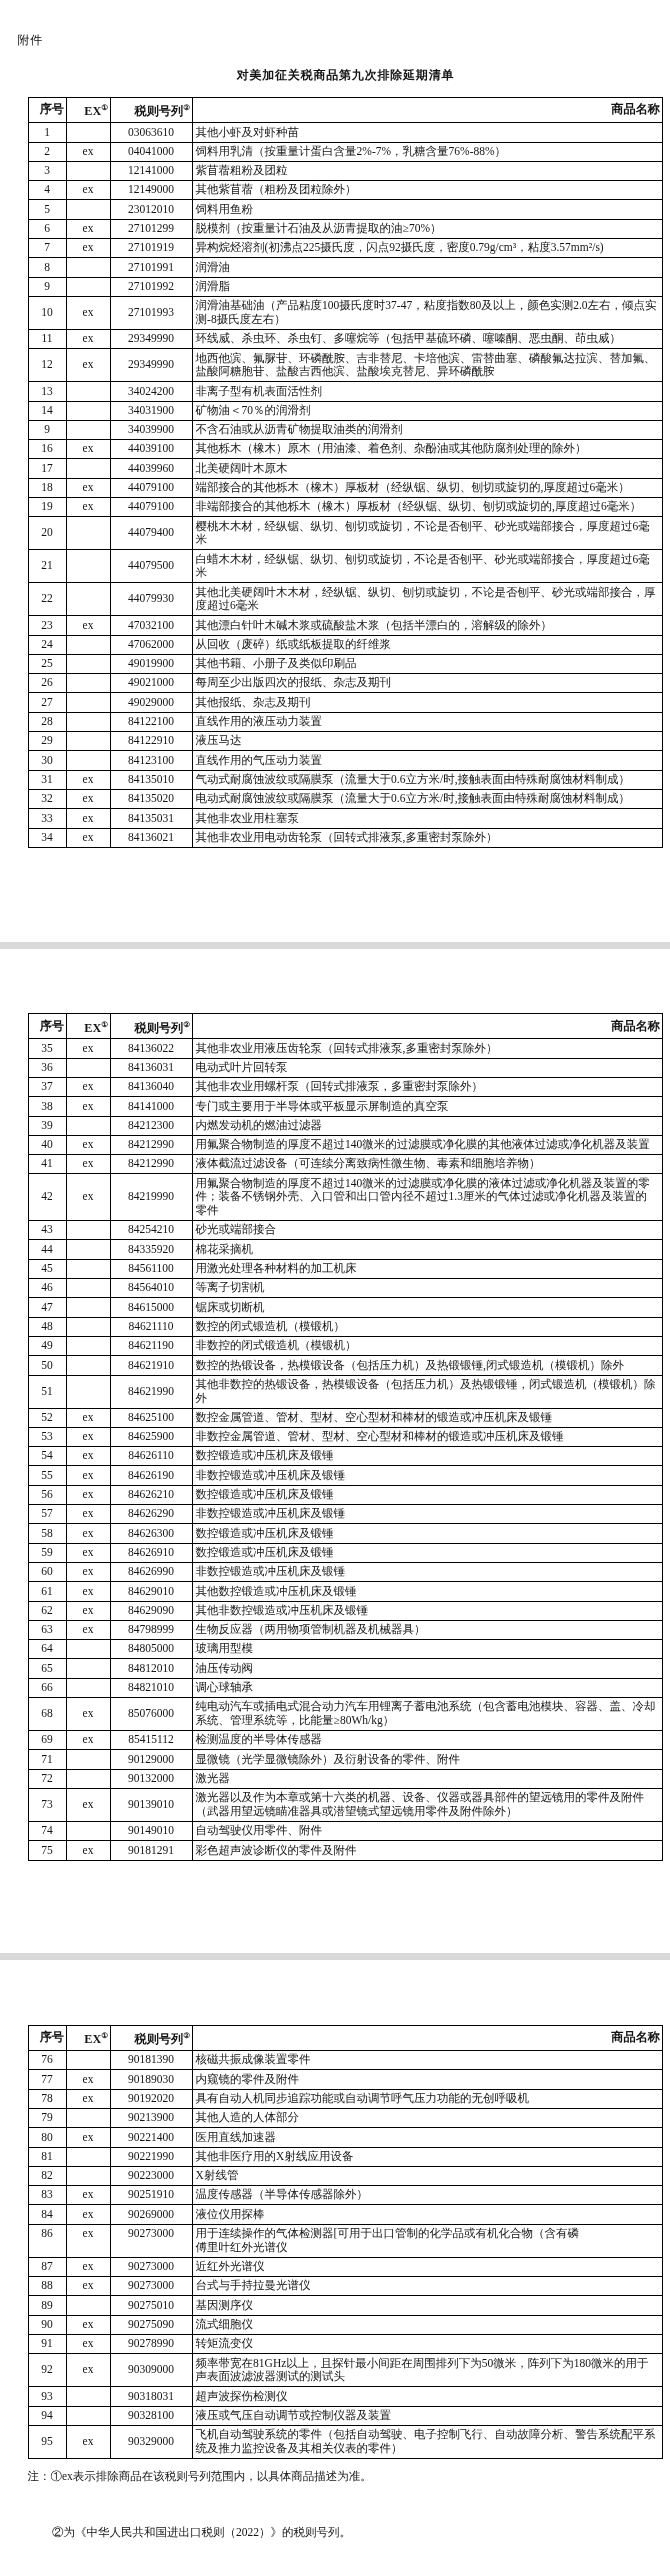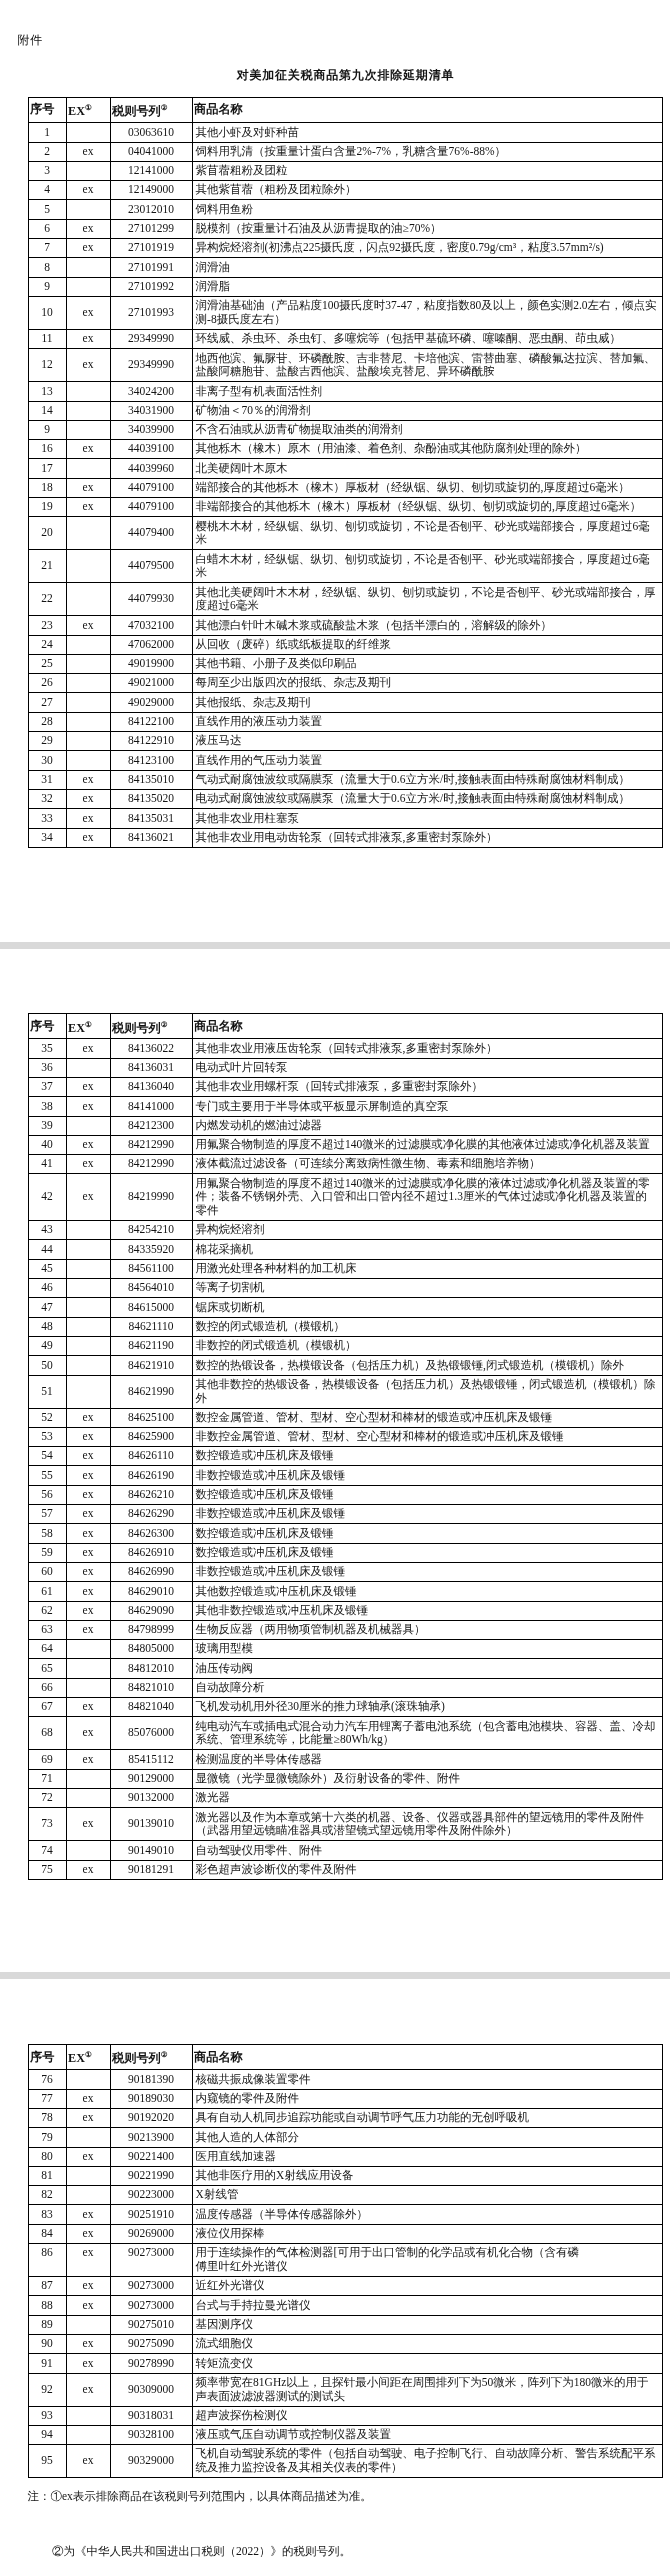--- a/index.html
+++ b/index.html
@@ -14,21 +14,21 @@
     border-collapse:collapse;table-layout:fixed;width:635px;
     border:1.5px solid #000;
   }
   table.t1{margin-top:13px;}
   table.t2{margin-top:64px;}
   table.t3{margin-top:65px;}
   .list th,.list td{
     border:0.8px solid #000;font-size:11.5px;line-height:13.7px;
     padding:2.3px 1.5px;vertical-align:middle;word-break:break-all;
   }
-  .list th{font-size:12.2px;font-weight:bold;text-align:left;height:17px;padding:3.1px 1.5px;}
+  .list th{font-size:12.2px;font-weight:bold;text-align:right;height:17px;padding:3.1px 1.5px;}
   .list th sup{font-size:7.6px;}
   td.c{text-align:center;}
   td.name{text-align:left;padding-left:3.1px;padding-right:3.1px;white-space:pre-line;}
   tr.vbottom td.c{vertical-align:bottom;padding-bottom:16px;}
   .band{height:7.6px;background:#d9d9d9;margin-left:-27.5px;margin-right:-7.6px;}
   .band1{margin-top:94px;}
   .band2{margin-top:92px;}
   .notes{font-size:11.5px;line-height:15.3px;margin-top:10.7px;}
   .notes .l2{padding-left:24.4px;margin-top:40px;}
 </style>
@@ -327,21 +327,21 @@
         <tr>
           <td class="c">42</td>
           <td class="c">ex</td>
           <td class="c">84219990</td>
           <td class="name">用氟聚合物制造的厚度不超过140微米的过滤膜或净化膜的液体过滤或净化机器及装置的零件；装备不锈钢外壳、入口管和出口管内径不超过1.3厘米的气体过滤或净化机器及装置的零件</td>
         </tr>
         <tr>
           <td class="c">43</td>
           <td class="c"></td>
           <td class="c">84254210</td>
-          <td class="name">异构烷烃溶剂</td>
+          <td class="name">砂光或端部接合</td>
         </tr>
         <tr>
           <td class="c">44</td>
           <td class="c"></td>
           <td class="c">84335920</td>
           <td class="name">棉花采摘机</td>
         </tr>
         <tr>
           <td class="c">45</td>
           <td class="c"></td>
@@ -465,27 +465,21 @@
         <tr>
           <td class="c">65</td>
           <td class="c"></td>
           <td class="c">84812010</td>
           <td class="name">油压传动阀</td>
         </tr>
         <tr>
           <td class="c">66</td>
           <td class="c"></td>
           <td class="c">84821010</td>
-          <td class="name">自动故障分析</td>
-        </tr>
-        <tr>
-          <td class="c">67</td>
-          <td class="c">ex</td>
-          <td class="c">84821040</td>
-          <td class="name">飞机发动机用外径30厘米的推力球轴承(滚珠轴承)</td>
+          <td class="name">调心球轴承</td>
         </tr>
         <tr>
           <td class="c">68</td>
           <td class="c">ex</td>
           <td class="c">85076000</td>
           <td class="name">纯电动汽车或插电式混合动力汽车用锂离子蓄电池系统（包含蓄电池模块、容器、盖、冷却系统、管理系统等，比能量≥80Wh/kg）</td>
         </tr>
         <tr>
           <td class="c">69</td>
           <td class="c">ex</td>

